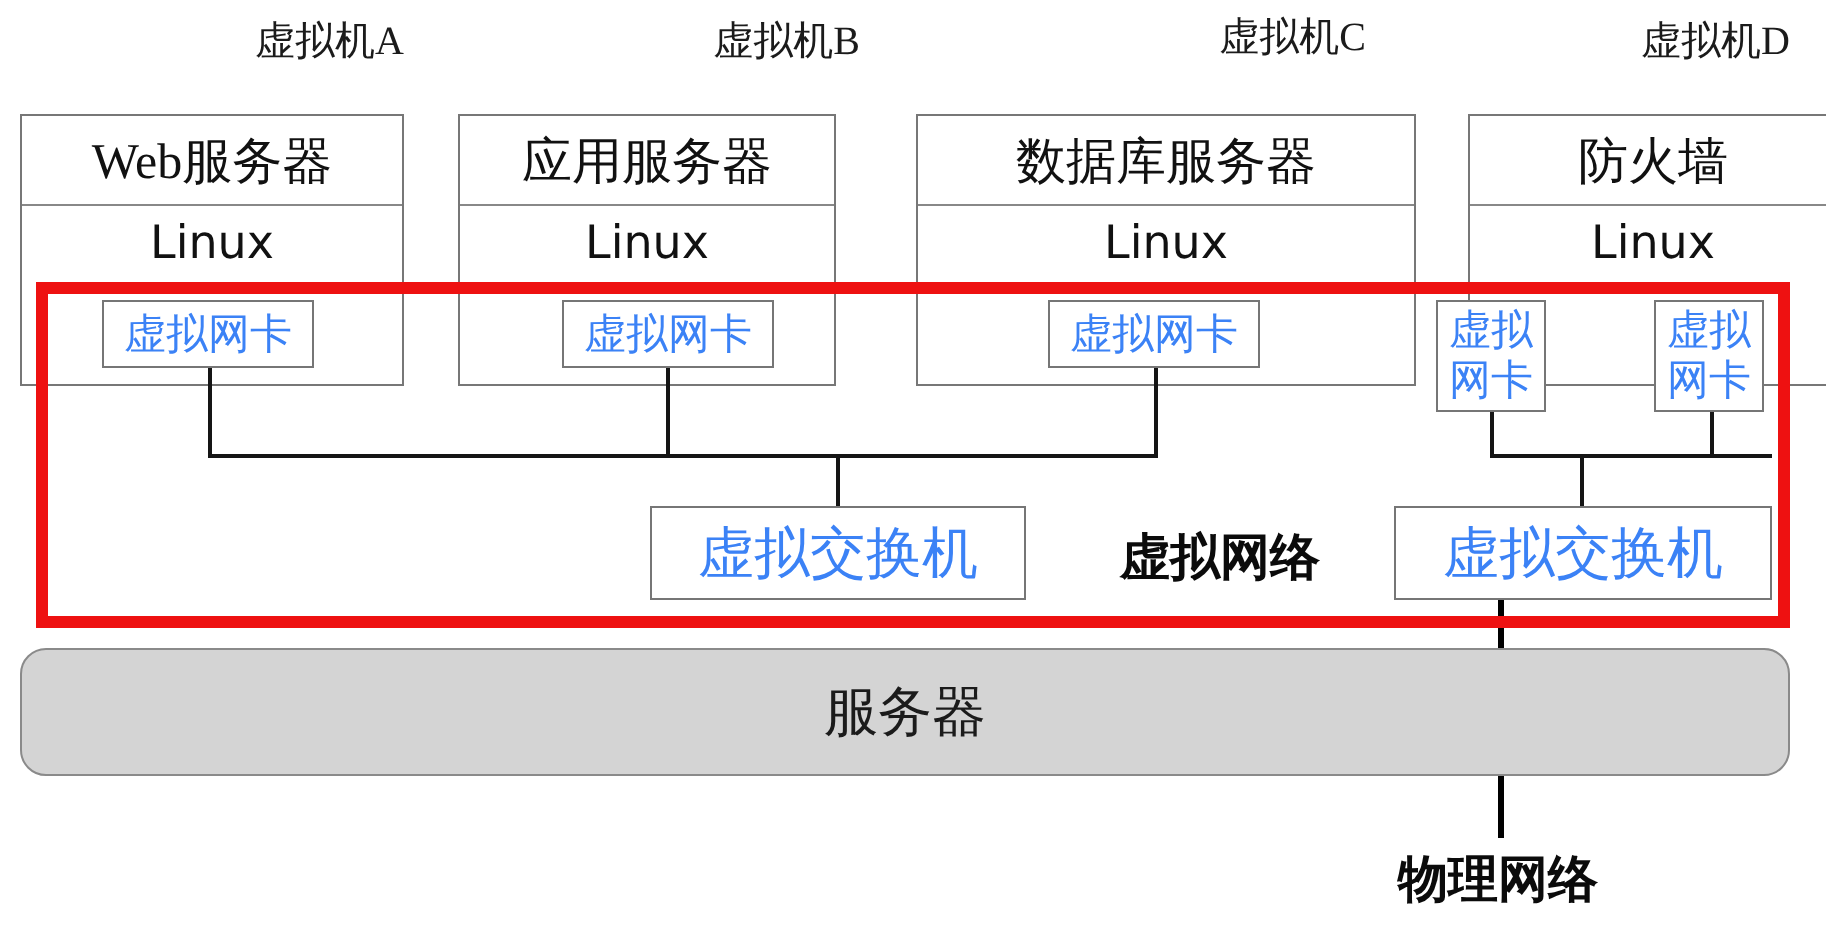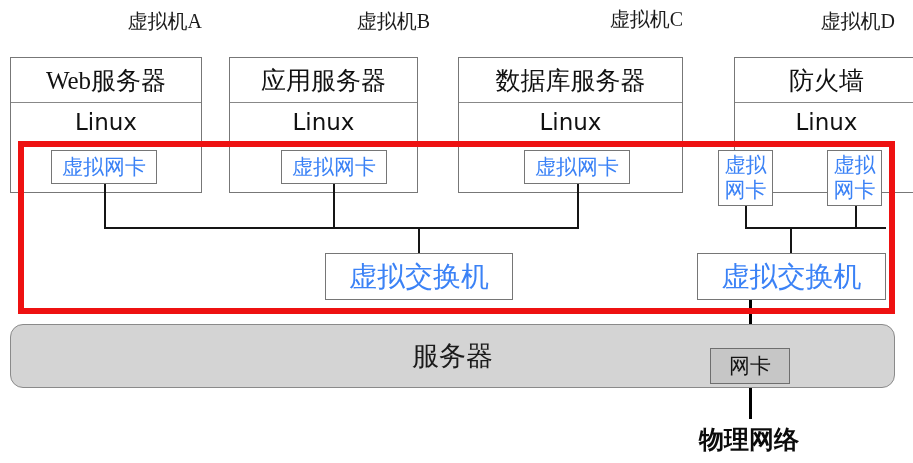--- a/index.html
+++ b/index.html
@@ -149,21 +149,21 @@
 
   <div class="abs vm-frame" style="left:229px; top:57px; width:189px; height:136px;">
     <div class="vm-role" style="height:44px;">
       <span>应用服务器</span>
     </div>
     <div class="vm-os" style="height:38px;">
       <span>Linux</span>
     </div>
   </div>
 
-  <div class="abs vm-frame" style="left:458px; top:57px; width:225px; height:136px;">
+  <div class="abs vm-frame" style="left:458px; top:57px; width:250px; height:136px;">
     <div class="vm-role" style="height:44px;">
       <span>数据库服务器</span>
     </div>
     <div class="vm-os" style="height:38px;">
       <span>Linux</span>
     </div>
   </div>
 
   <div class="abs vm-frame" style="left:710px; top:57px; width:185px; height:136px;margin-left:24px;">
     <div class="vm-role" style="height:44px;">
@@ -189,20 +189,21 @@
   <div class="abs wire-v" style="left:855px; top:206px; height:23px;"></div>
 
   <div class="abs wire-v" style="left:790px; top:227px; height:27px;"></div>
 
   <div class="abs wire-thick-v" style="left:749px; top:300px; height:49px;"></div>
 
   <div class="abs wire-thick-v" style="left:749px; top:383px; height:36px;"></div>
 
   <div class="abs vnet-region" style="left:18px; top:141px; width:877px; height:173px;"></div>
 
+  <div class="abs vnet-label" style="left:525px; top:262px; width:170px;">虚拟网络</div>
 
   <div class="abs node nic" style="left:51px; top:150px; width:106px; height:34px;">
     <span>虚拟网卡</span>
   </div>
   <div class="abs node nic" style="left:281px; top:150px; width:106px; height:34px;">
     <span>虚拟网卡</span>
   </div>
   <div class="abs node nic" style="left:524px; top:150px; width:106px; height:34px;">
     <span>虚拟网卡</span>
   </div>
@@ -217,19 +218,16 @@
     <span>虚拟交换机</span>
   </div>
   <div class="abs node vswitch" style="left:697px; top:253px; width:189px; height:47px;">
     <span>虚拟交换机</span>
   </div>
 
   <div class="abs server" style="left:10px; top:324px; width:885px; height:64px;border-radius:13px;">
     <span class="server-label">服务器</span>
   </div>
 
-  <div class="abs pnic" style="left:710px; top:348px; width:80px; height:36px;">
-    <span>网卡</span>
-  </div>
 
   <div class="abs phys-label" style="left:664px; top:423px; width:170px;">物理网络</div>
 
 </div>
 
 </body></html>

